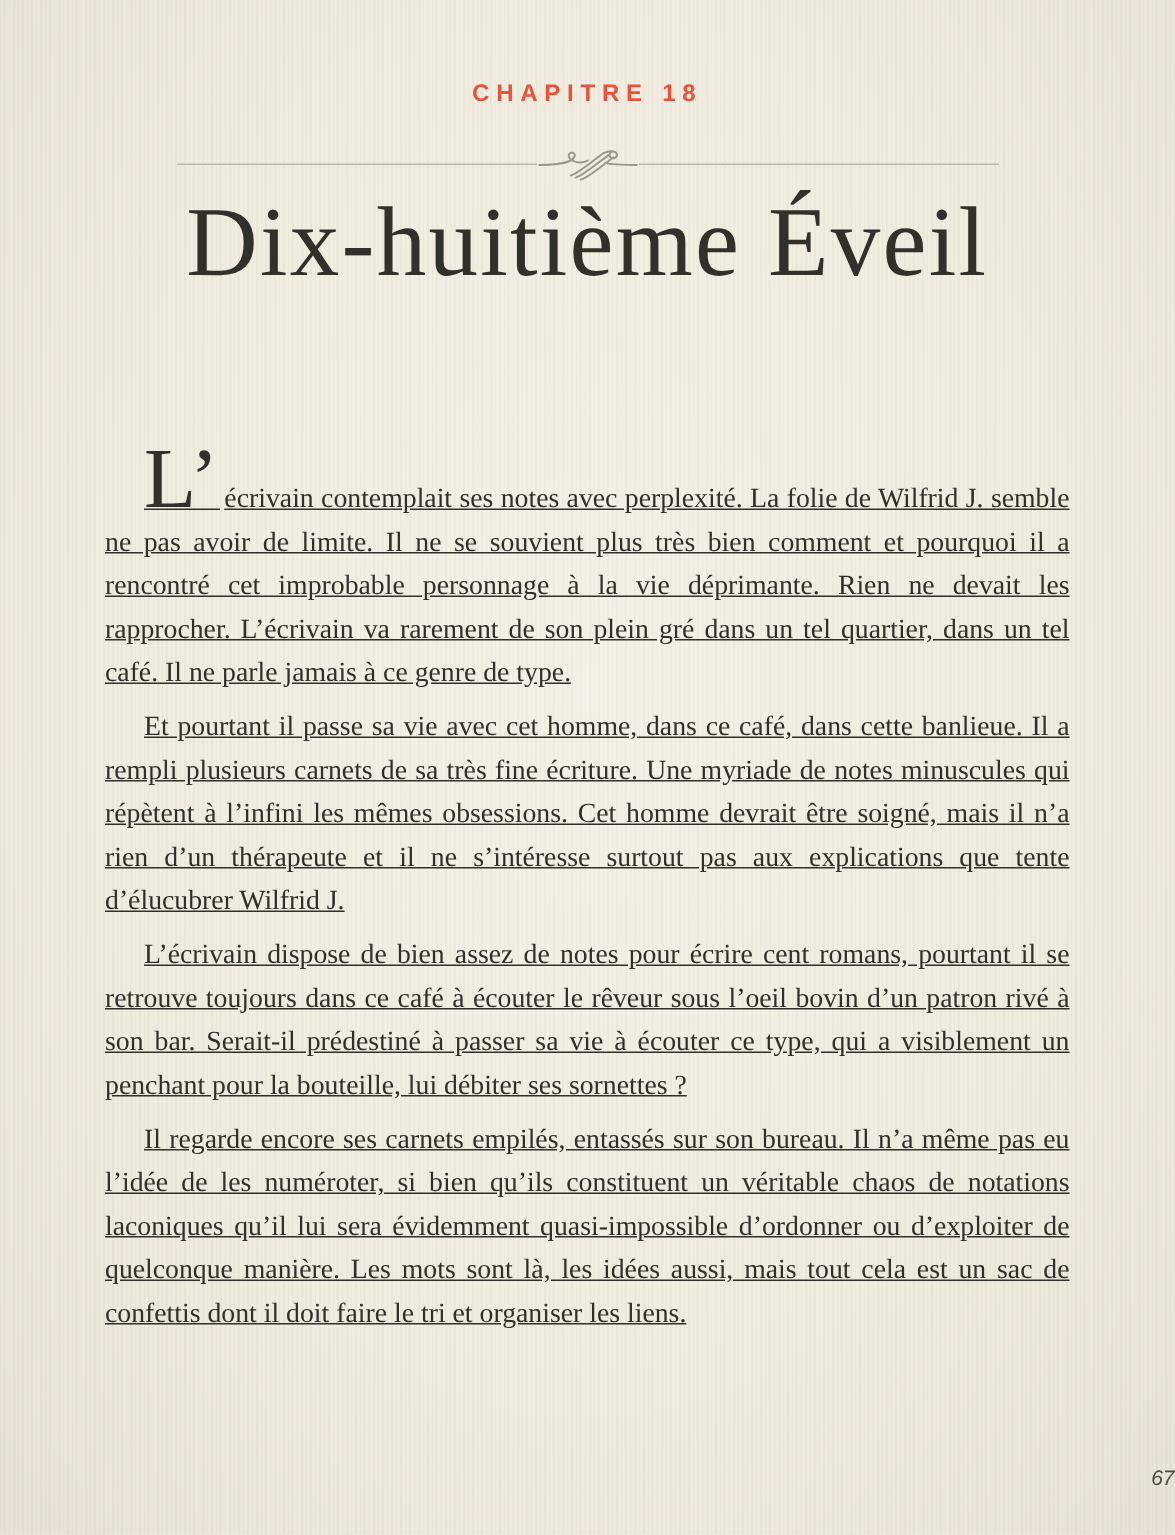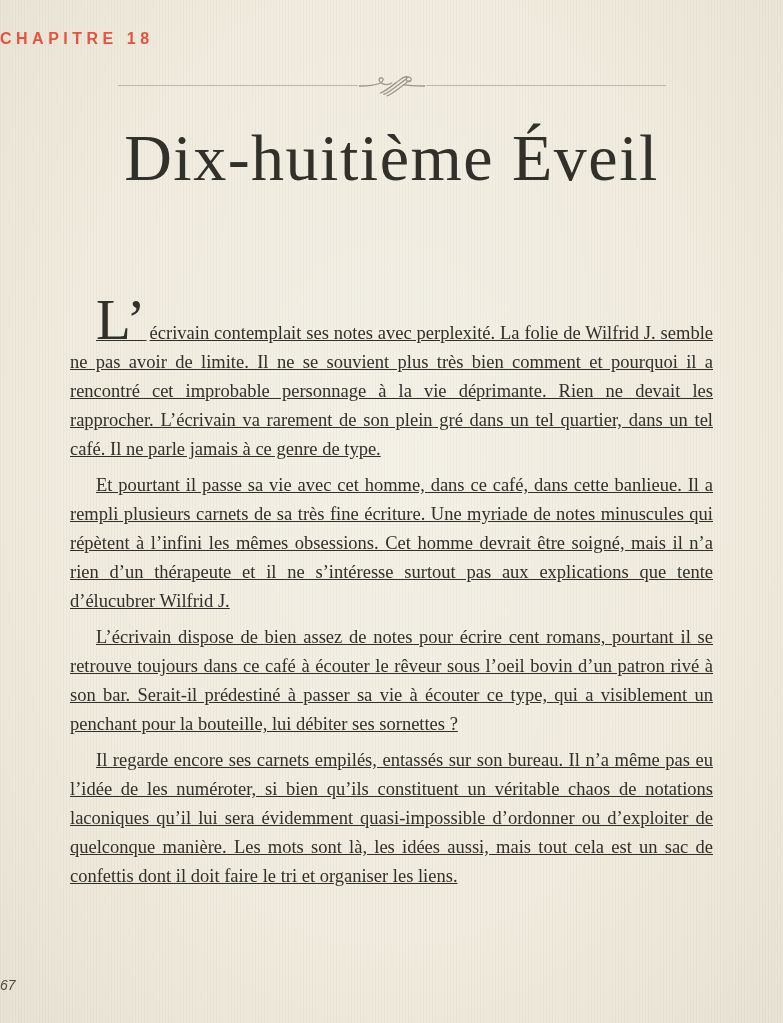--- a/index.html
+++ b/index.html
@@ -21,21 +21,22 @@
       repeating-linear-gradient(90deg, rgba(120,108,72,0.05) 0px, rgba(120,108,72,0.05) 1px, rgba(0,0,0,0) 1px, rgba(0,0,0,0) 3px);
     color:var(--text);
     overflow:hidden;
     position:relative;
   }
 
   .page{width:100%;height:100%;position:relative;}
 
   
   .chapter-label{
-    padding-top:30px;
+    padding-top:54px;
+    text-align:center;
     font-family:"Liberation Sans","DejaVu Sans",sans-serif;
     font-weight:700;
     font-size:16px;
     letter-spacing:4.5px;
     color:var(--accent);
   }
   .divider{
     width:548px;
     margin:24px auto 0 auto;
     display:flex;
@@ -43,21 +44,21 @@
     height:26px;
   }
   .divider .rule{
     flex:1;
     height:1px;
     background:var(--rule);
   }
   .divider svg{display:block;margin:0 1px;}
 
   .chapter-title{
-    margin-top:24px;
+    margin-top:4px;
     text-align:center;
     font-weight:400;
     font-size:66px;
     letter-spacing:1.5px;
     color:var(--title);
     line-height:1.1;
   }
 
   
   .body-text{
@@ -86,21 +87,21 @@
     padding-right:3px;
     color:var(--title);
   }
 
   
   .folio{
     position:absolute;
     bottom:30px;
     left:0;
     right:0;
-    text-align:left;
+    text-align:right;
     font-family:"Liberation Sans","DejaVu Sans",sans-serif;
     font-style:italic;
     font-size:14px;
     color:var(--folio);
   }
 </style>
 </head>
 <body>
 
 <div class="page">

